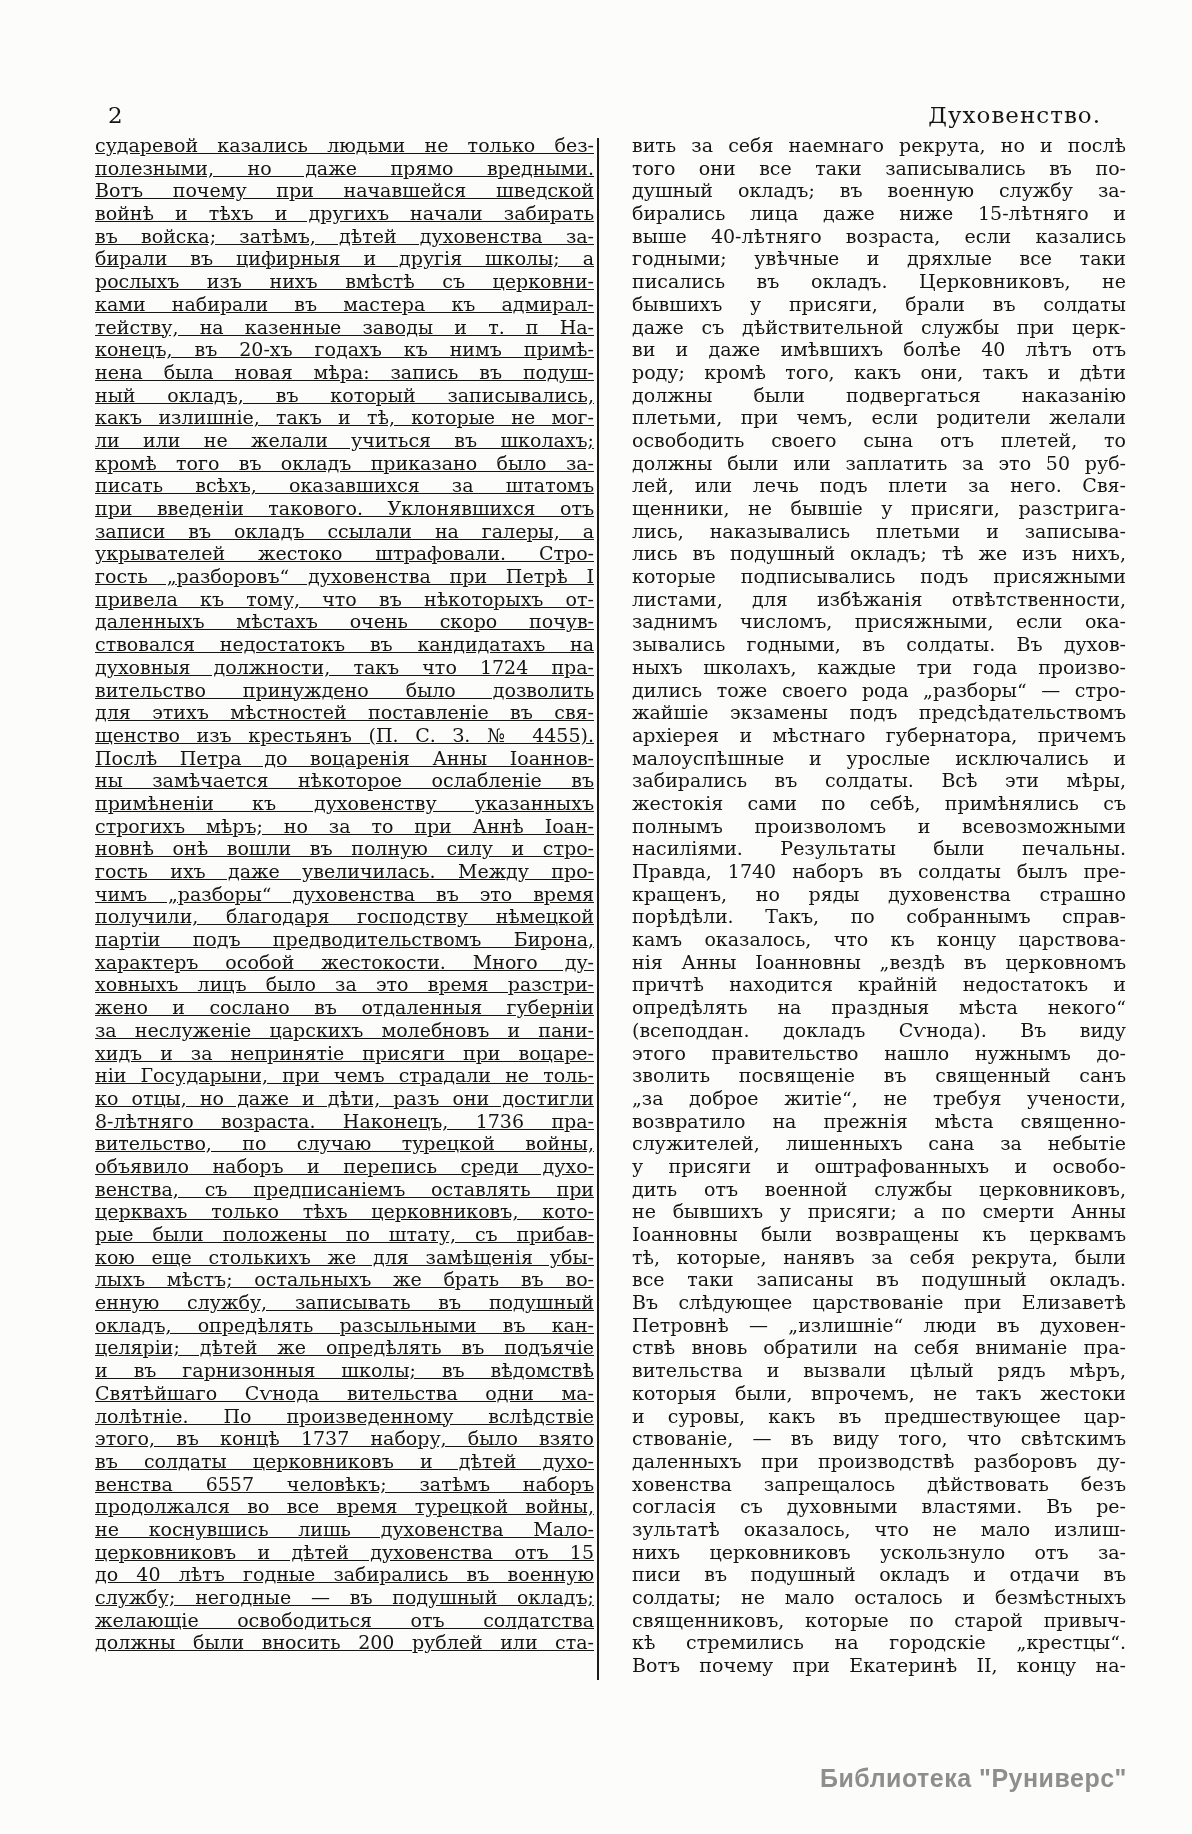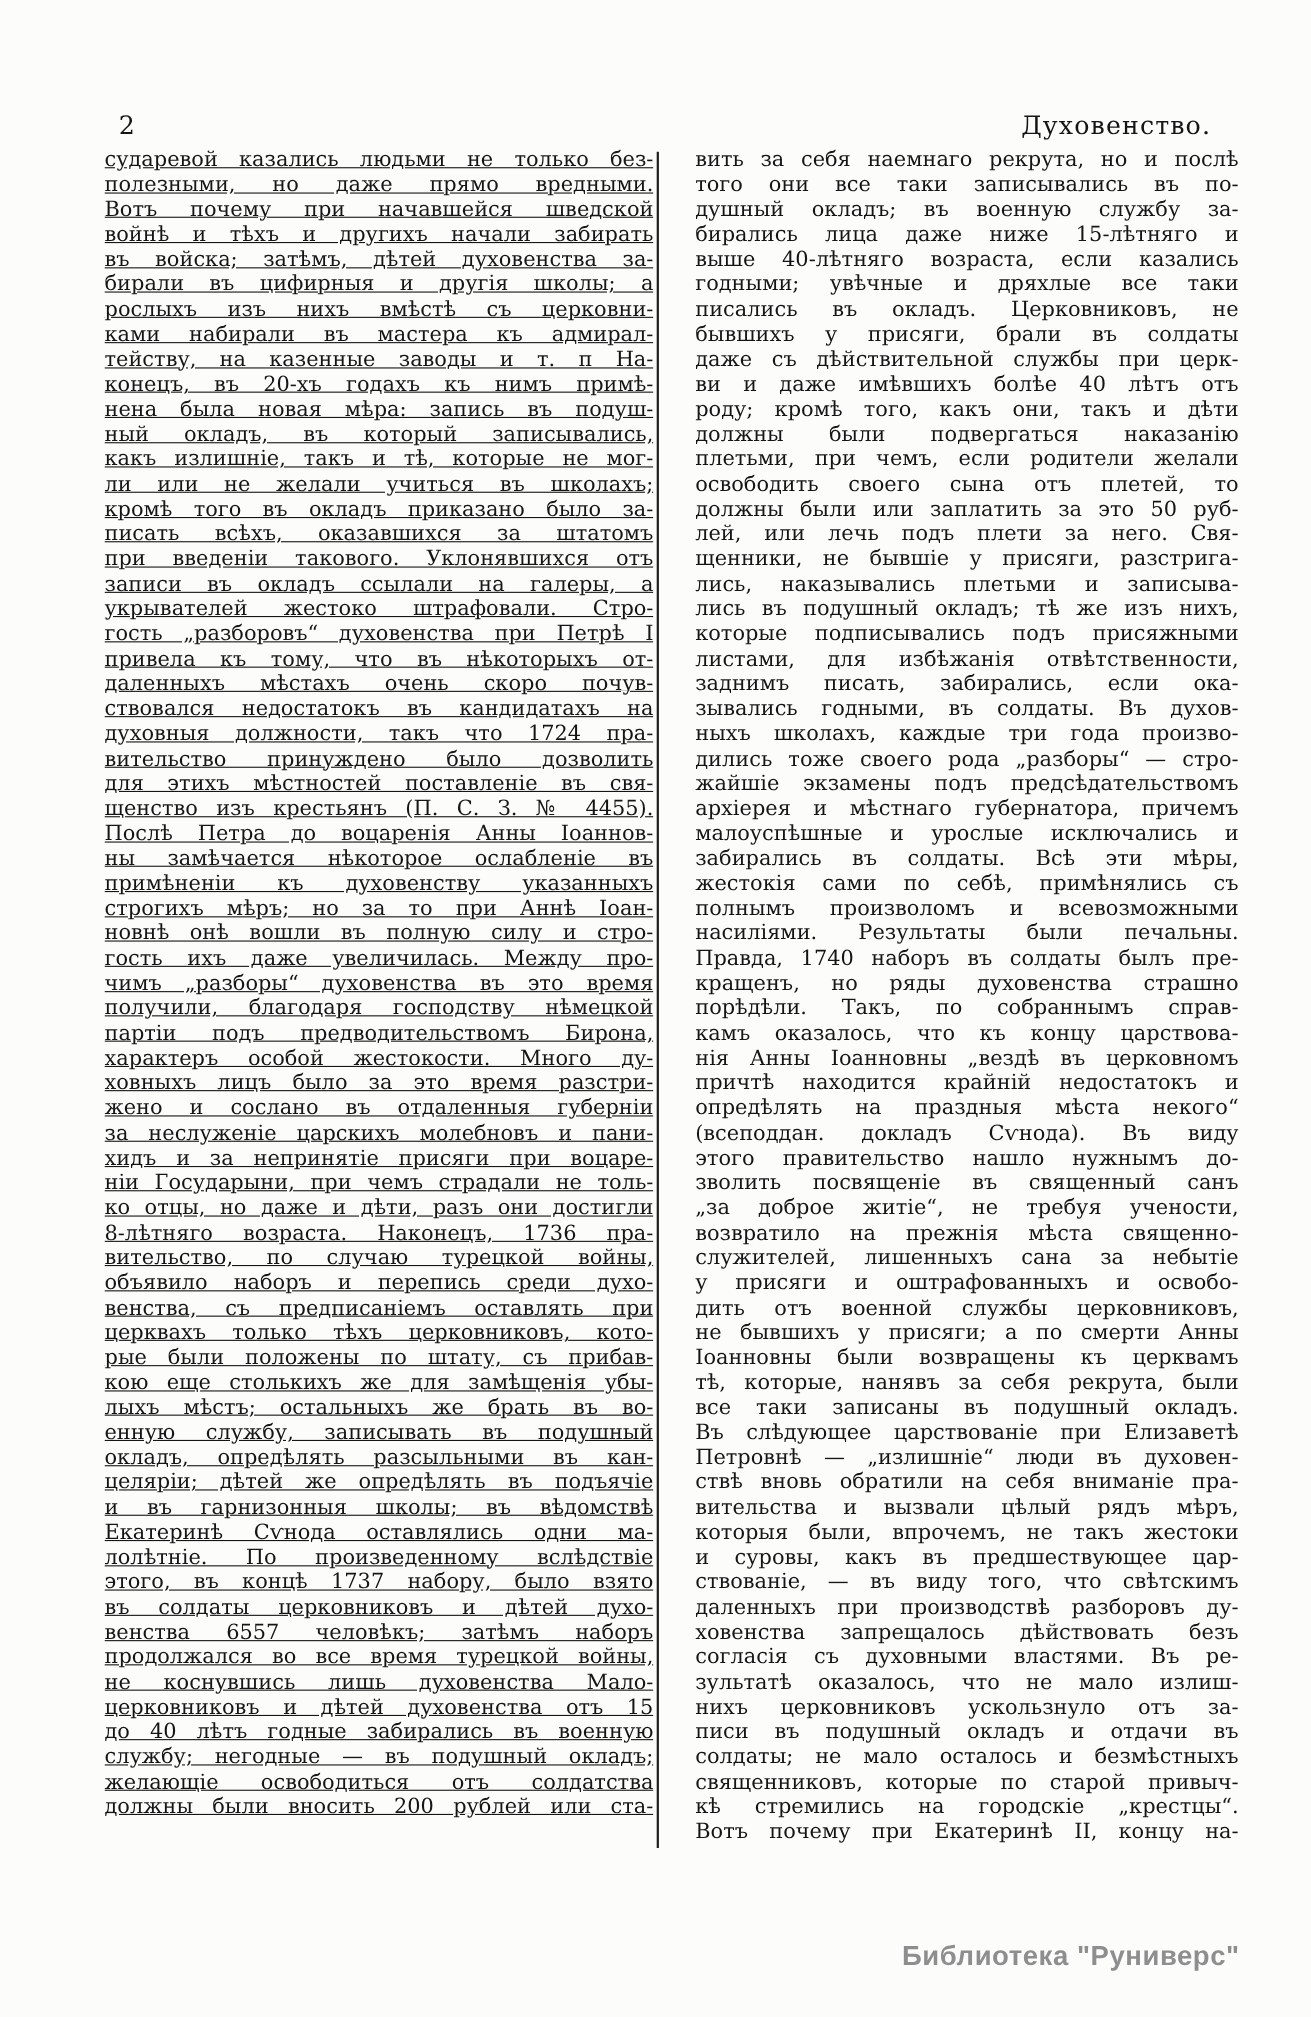--- a/index.html
+++ b/index.html
@@ -129,21 +129,21 @@
       <div class="line">объявило наборъ и перепись среди духо-</div>
       <div class="line">венства, съ предписаніемъ оставлять при</div>
       <div class="line">церквахъ только тѣхъ церковниковъ, кото-</div>
       <div class="line">рые были положены по штату, съ прибав-</div>
       <div class="line">кою еще столькихъ же для замѣщенія убы-</div>
       <div class="line">лыхъ мѣстъ; остальныхъ же брать въ во-</div>
       <div class="line">енную службу, записывать въ подушный</div>
       <div class="line">окладъ, опредѣлять разсыльными въ кан-</div>
       <div class="line">целяріи; дѣтей же опредѣлять въ подъячіе</div>
       <div class="line">и въ гарнизонныя школы; въ вѣдомствѣ</div>
-      <div class="line">Екатеринѣ Сѵнода оставлялись одни ма-</div>
+      <div class="line">Святѣйшаго Сѵнода вительства одни ма-</div>
       <div class="line">лолѣтніе. По произведенному вслѣдствіе</div>
       <div class="line">этого, въ концѣ 1737 набору, было взято</div>
       <div class="line">въ солдаты церковниковъ и дѣтей духо-</div>
       <div class="line">венства 6557 человѣкъ; затѣмъ наборъ</div>
       <div class="line">продолжался во все время турецкой войны,</div>
       <div class="line">не коснувшись лишь духовенства Мало-</div>
       <div class="line">церковниковъ и дѣтей духовенства отъ 15</div>
       <div class="line">до 40 лѣтъ годные забирались въ военную</div>
       <div class="line">службу; негодные — въ подушный окладъ;</div>
       <div class="line">желающіе освободиться отъ солдатства</div>
@@ -167,21 +167,21 @@
       <div class="line">должны были подвергаться наказанію</div>
       <div class="line">плетьми, при чемъ, если родители желали</div>
       <div class="line">освободить своего сына отъ плетей, то</div>
       <div class="line">должны были или заплатить за это 50 руб-</div>
       <div class="line">лей, или лечь подъ плети за него. Свя-</div>
       <div class="line">щенники, не бывшіе у присяги, разстрига-</div>
       <div class="line">лись, наказывались плетьми и записыва-</div>
       <div class="line">лись въ подушный окладъ; тѣ же изъ нихъ,</div>
       <div class="line">которые подписывались подъ присяжными</div>
       <div class="line">листами, для избѣжанія отвѣтственности,</div>
-      <div class="line">заднимъ писать, забирались, если ока-</div>
+      <div class="line">заднимъ числомъ, присяжными, если ока-</div>
       <div class="line">зывались годными, въ солдаты. Въ духов-</div>
       <div class="line">ныхъ школахъ, каждые три года произво-</div>
       <div class="line">дились тоже своего рода „разборы“ — стро-</div>
       <div class="line">жайшіе экзамены подъ предсѣдательствомъ</div>
       <div class="line">архіерея и мѣстнаго губернатора, причемъ</div>
       <div class="line">малоуспѣшные и урослые исключались и</div>
       <div class="line">забирались въ солдаты. Всѣ эти мѣры,</div>
       <div class="line">жестокія сами по себѣ, примѣнялись съ</div>
       <div class="line">полнымъ произволомъ и всевозможными</div>
       <div class="line">насиліями. Результаты были печальны.</div>

